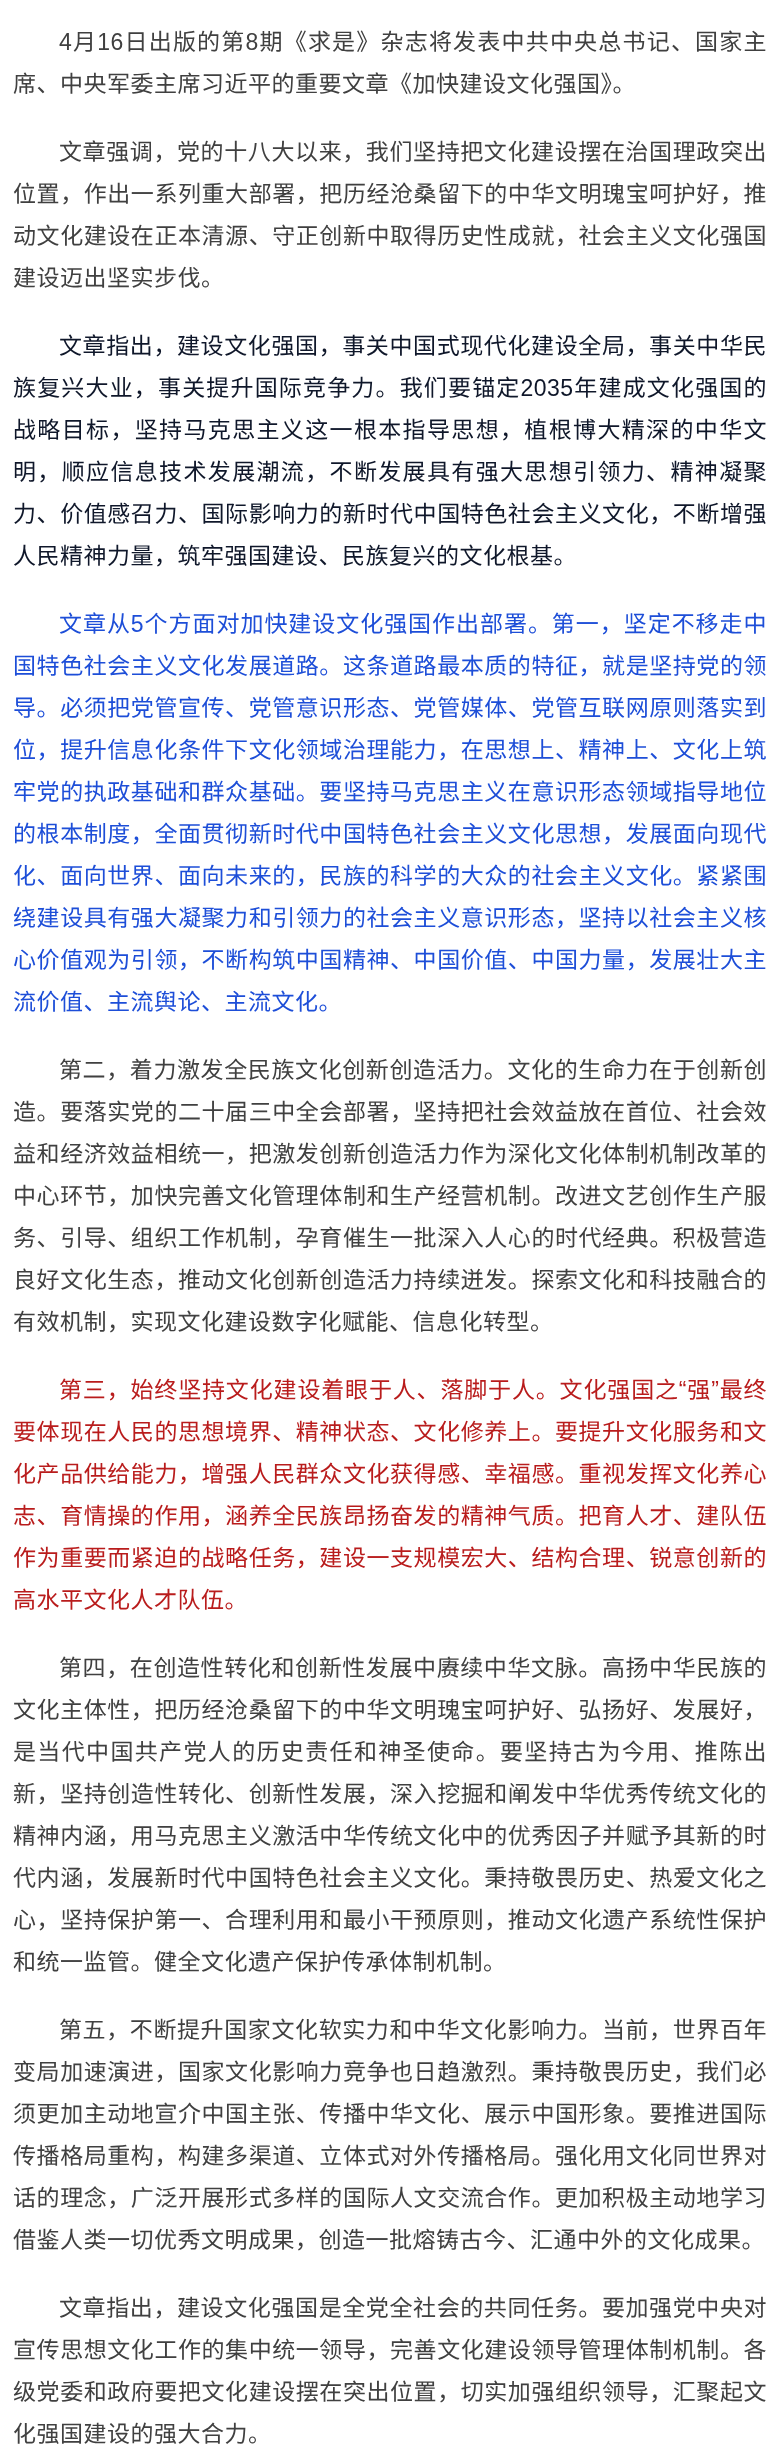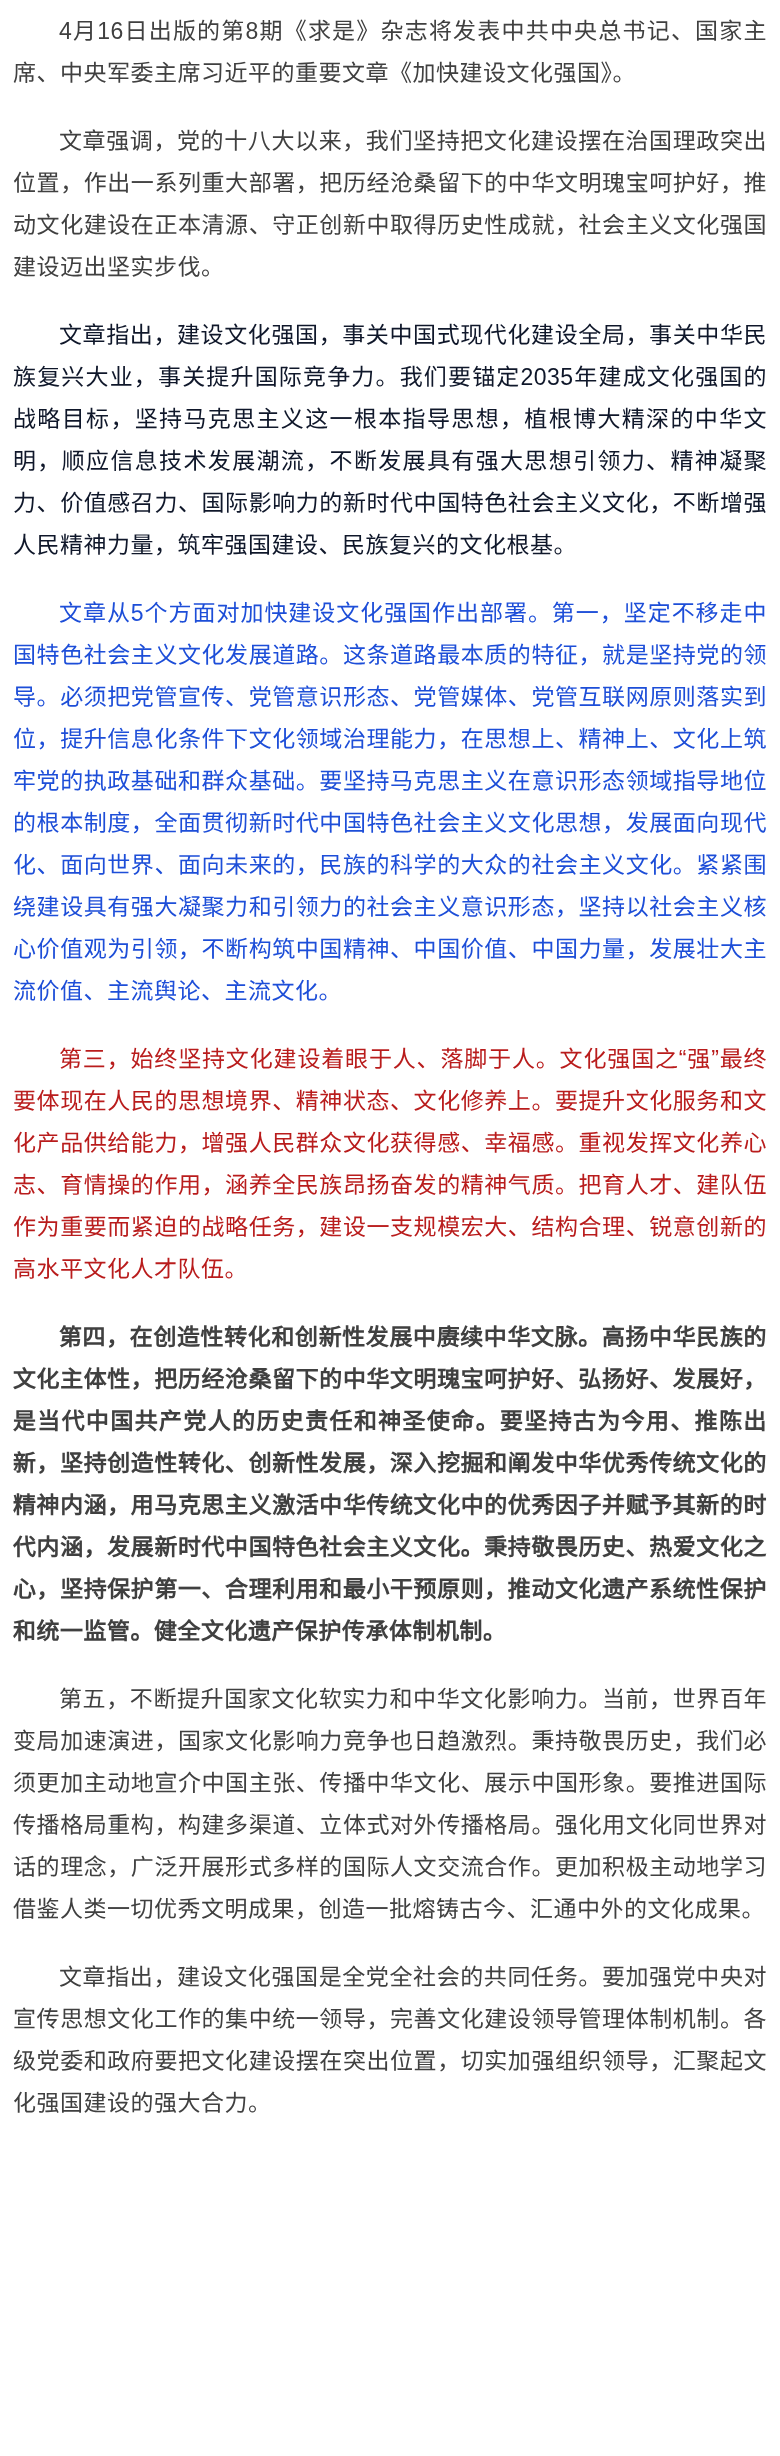--- a/index.html
+++ b/index.html
@@ -12,38 +12,39 @@
     box-sizing: border-box;
     background: #ffffff;
     font-family: "Liberation Sans", "DejaVu Sans", sans-serif;
   }
   .article {
     box-sizing: border-box;
     width: 780px;
     padding: 6px 13px 10px 13px;
   }
   .article p {
-    margin: 4px 0 26px 0;
+    margin: 15px 0 26px 0;
     font-size: 23px;
     line-height: 42px;
     color: #404040;
     text-align: justify;
     text-indent: 2em;
     letter-spacing: 0.5px;
     word-break: break-all;
   }
   .article p:last-child {
     margin-bottom: 0;
   }
 </style>
 </head>
 <body style="background: rgb(255, 255, 255);">
 
 <main class="article">
   <p style="color: rgb(64, 64, 64);">4月16日出版的第8期《求是》杂志将发表中共中央总书记、国家主席、中央军委主席习近平的重要文章《加快建设文化强国》。</p>
   <p style="color: rgb(64, 64, 64);">文章强调，党的十八大以来，我们坚持把文化建设摆在治国理政突出位置，作出一系列重大部署，把历经沧桑留下的中华文明瑰宝呵护好，推动文化建设在正本清源、守正创新中取得历史性成就，社会主义文化强国建设迈出坚实步伐。</p>
   <p style="color: #0f172a;">文章指出，建设文化强国，事关中国式现代化建设全局，事关中华民族复兴大业，事关提升国际竞争力。我们要锚定2035年建成文化强国的战略目标，坚持马克思主义这一根本指导思想，植根博大精深的中华文明，顺应信息技术发展潮流，不断发展具有强大思想引领力、精神凝聚力、价值感召力、国际影响力的新时代中国特色社会主义文化，不断增强人民精神力量，筑牢强国建设、民族复兴的文化根基。</p>
   <p style="color: #1d4ed8;">文章从5个方面对加快建设文化强国作出部署。第一，坚定不移走中国特色社会主义文化发展道路。这条道路最本质的特征，就是坚持党的领导。必须把党管宣传、党管意识形态、党管媒体、党管互联网原则落实到位，提升信息化条件下文化领域治理能力，在思想上、精神上、文化上筑牢党的执政基础和群众基础。要坚持马克思主义在意识形态领域指导地位的根本制度，全面贯彻新时代中国特色社会主义文化思想，发展面向现代化、面向世界、面向未来的，民族的科学的大众的社会主义文化。紧紧围绕建设具有强大凝聚力和引领力的社会主义意识形态，坚持以社会主义核心价值观为引领，不断构筑中国精神、中国价值、中国力量，发展壮大主流价值、主流舆论、主流文化。</p>
+  <p style="color: rgb(64, 64, 64);">第二，着力激发全民族文化创新创造活力。文化的生命力在于创新创造。要落实党的二十届三中全会部署，坚持把社会效益放在首位、社会效益和经济效益相统一，把激发创新创造活力作为深化文化体制机制改革的中心环节，加快完善文化管理体制和生产经营机制。改进文艺创作生产服务、引导、组织工作机制，孕育催生一批深入人心的时代经典。积极营造良好文化生态，推动文化创新创造活力持续迸发。探索文化和科技融合的有效机制，实现文化建设数字化赋能、信息化转型。</p>
   <p style="color: #b91c1c;">第三，始终坚持文化建设着眼于人、落脚于人。文化强国之“强”最终要体现在人民的思想境界、精神状态、文化修养上。要提升文化服务和文化产品供给能力，增强人民群众文化获得感、幸福感。重视发挥文化养心志、育情操的作用，涵养全民族昂扬奋发的精神气质。把育人才、建队伍作为重要而紧迫的战略任务，建设一支规模宏大、结构合理、锐意创新的高水平文化人才队伍。</p>
-  <p style="color: rgb(64, 64, 64); font-weight: bold;">第四，在创造性转化和创新性发展中赓续中华文脉。高扬中华民族的文化主体性，把历经沧桑留下的中华文明瑰宝呵护好、弘扬好、发展好，是当代中国共产党人的历史责任和神圣使命。要坚持古为今用、推陈出新，坚持创造性转化、创新性发展，深入挖掘和阐发中华优秀传统文化的精神内涵，用马克思主义激活中华传统文化中的优秀因子并赋予其新的时代内涵，发展新时代中国特色社会主义文化。秉持敬畏历史、热爱文化之心，坚持保护第一、合理利用和最小干预原则，推动文化遗产系统性保护和统一监管。健全文化遗产保护传承体制机制。</p>
+  <p style="color: rgb(64, 64, 64);">第四，在创造性转化和创新性发展中赓续中华文脉。高扬中华民族的文化主体性，把历经沧桑留下的中华文明瑰宝呵护好、弘扬好、发展好，是当代中国共产党人的历史责任和神圣使命。要坚持古为今用、推陈出新，坚持创造性转化、创新性发展，深入挖掘和阐发中华优秀传统文化的精神内涵，用马克思主义激活中华传统文化中的优秀因子并赋予其新的时代内涵，发展新时代中国特色社会主义文化。秉持敬畏历史、热爱文化之心，坚持保护第一、合理利用和最小干预原则，推动文化遗产系统性保护和统一监管。健全文化遗产保护传承体制机制。</p>
   <p style="color: rgb(64, 64, 64);">第五，不断提升国家文化软实力和中华文化影响力。当前，世界百年变局加速演进，国家文化影响力竞争也日趋激烈。秉持敬畏历史，我们必须更加主动地宣介中国主张、传播中华文化、展示中国形象。要推进国际传播格局重构，构建多渠道、立体式对外传播格局。强化用文化同世界对话的理念，广泛开展形式多样的国际人文交流合作。更加积极主动地学习借鉴人类一切优秀文明成果，创造一批熔铸古今、汇通中外的文化成果。</p>
   <p style="color: rgb(64, 64, 64);">文章指出，建设文化强国是全党全社会的共同任务。要加强党中央对宣传思想文化工作的集中统一领导，完善文化建设领导管理体制机制。各级党委和政府要把文化建设摆在突出位置，切实加强组织领导，汇聚起文化强国建设的强大合力。</p>
 </main>
 
 </body></html>

